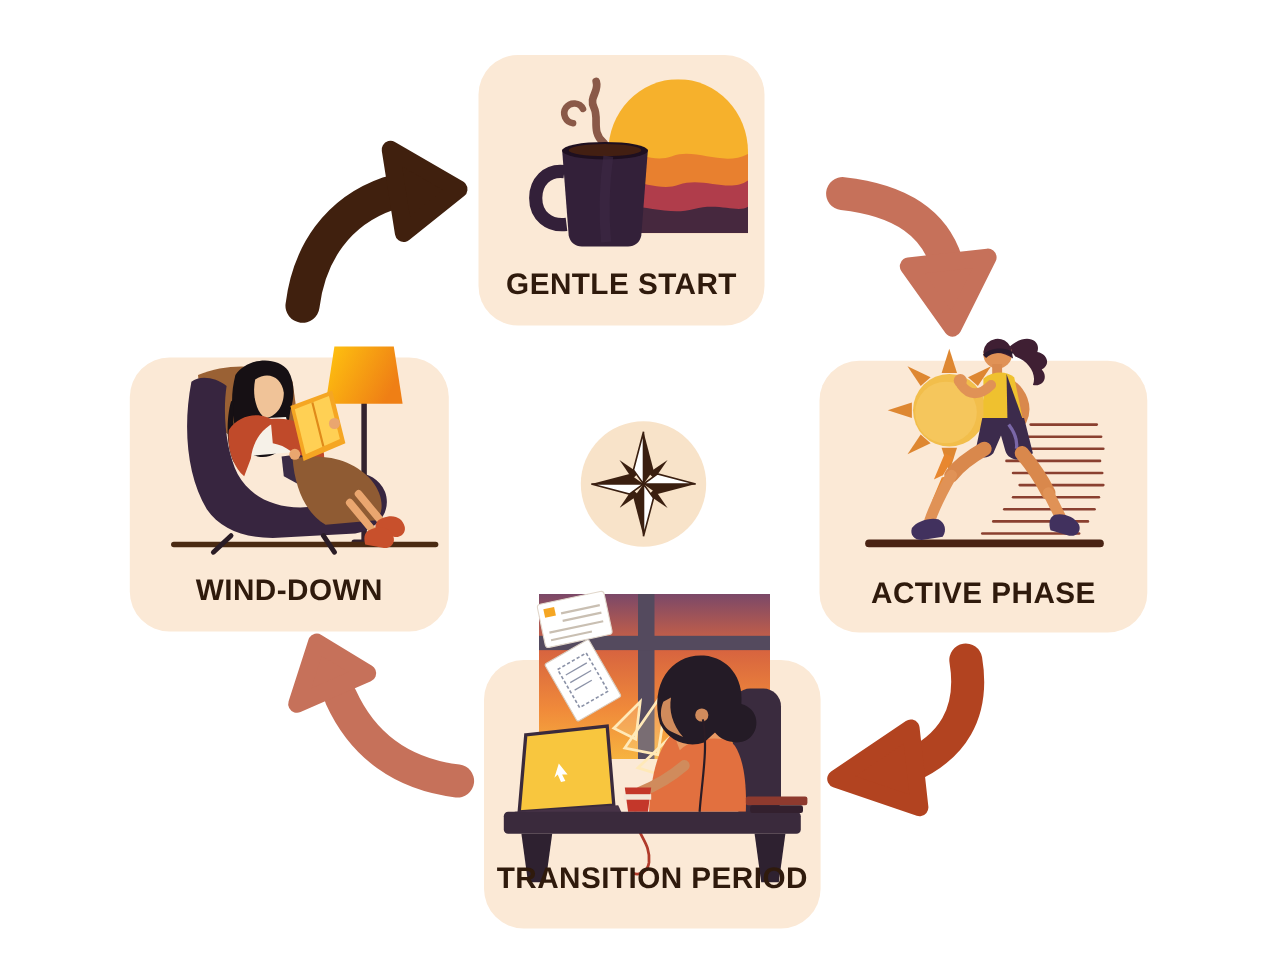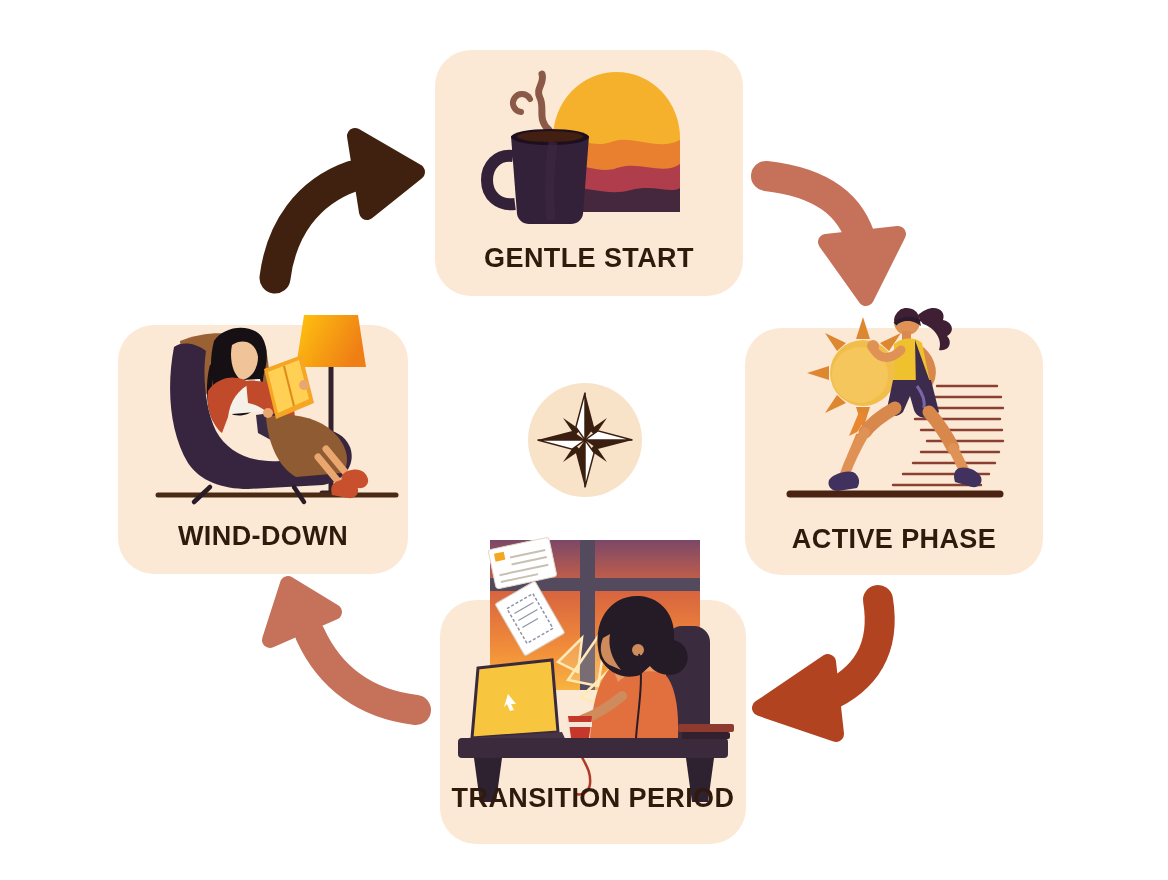--- a/index.html
+++ b/index.html
@@ -34,21 +34,21 @@
   <svg class="arrow" style="left:750px;top:586px" width="156" height="160" viewBox="0 0 156 160">
     <path d="M128,14 C136,62 116,94 74,112" fill="none" stroke="var(--arrow-rust)" stroke-width="30" stroke-linecap="round"></path>
     <polygon points="78,76 86,148 10,122" fill="var(--arrow-rust)" stroke="var(--arrow-rust)" stroke-width="16" stroke-linejoin="round"></polygon>
   </svg>
 
   <svg class="arrow" style="left:264px;top:578px" width="160" height="152" viewBox="0 0 160 152">
     <path d="M152,132 C102,126 66,100 46,56" fill="none" stroke="var(--arrow-salmon)" stroke-width="30" stroke-linecap="round"></path>
     <polygon points="6,62 70,34 24,6" fill="var(--arrow-salmon)" stroke="var(--arrow-salmon)" stroke-width="16" stroke-linejoin="round"></polygon>
   </svg>
 
-  <div class="card" style="left:435px;top:50px;width:308px;height:246px">
+  <div class="card" style="left:435px;top:50px;width:260px;height:246px">
     <svg class="illus" style="top:0" width="308" height="246" viewBox="0 0 308 246">
       <defs>
           <clipPath id="archClip">
             <path d="M118,162 V88 A63.5,66 0 0 1 245,88 V162 Z"></path>
           </clipPath>
         </defs>
       <g clip-path="url(#archClip)">
         <rect x="118" y="16" width="127" height="146" fill="#F6B12C"></rect>
         <path d="M118,98 C136,80 154,100 176,92 C198,84 222,102 245,90 L245,162 L118,162 Z" fill="#E8802F"></path>
         <path d="M118,122 C140,106 160,126 182,118 C204,110 228,126 245,114 L245,162 L118,162 Z" fill="#B03D4B"></path>

